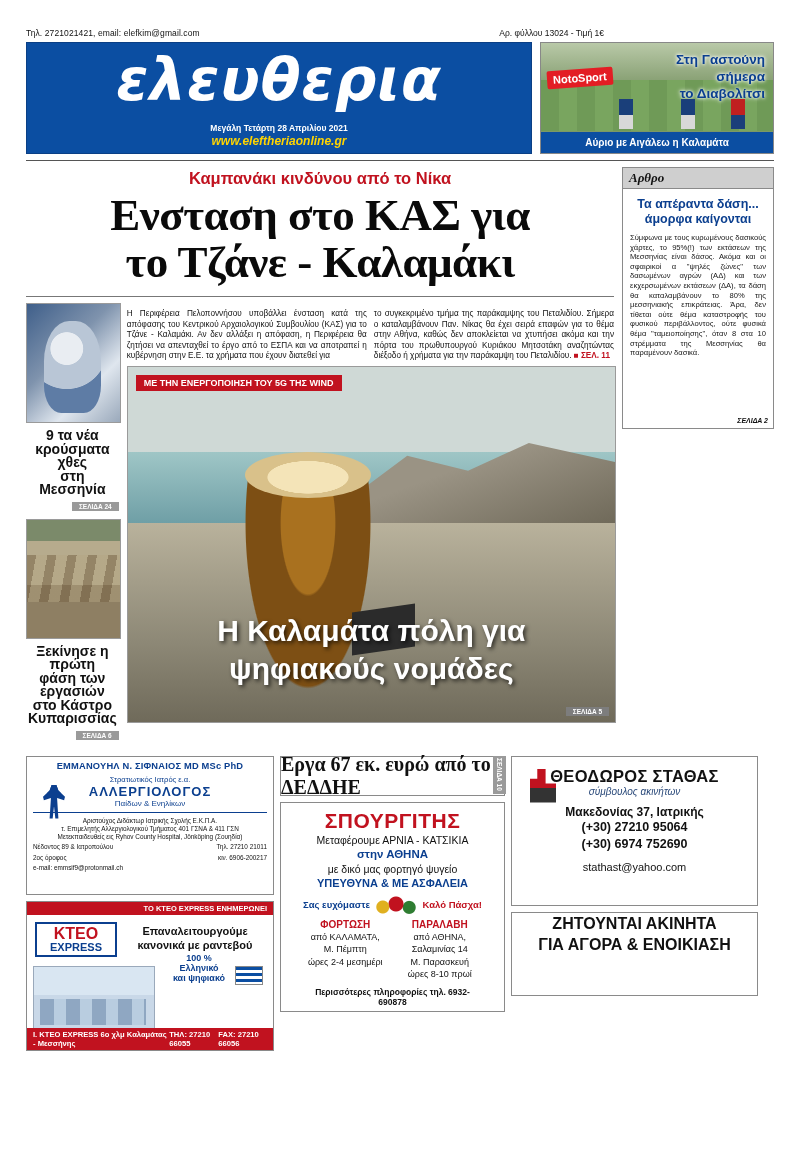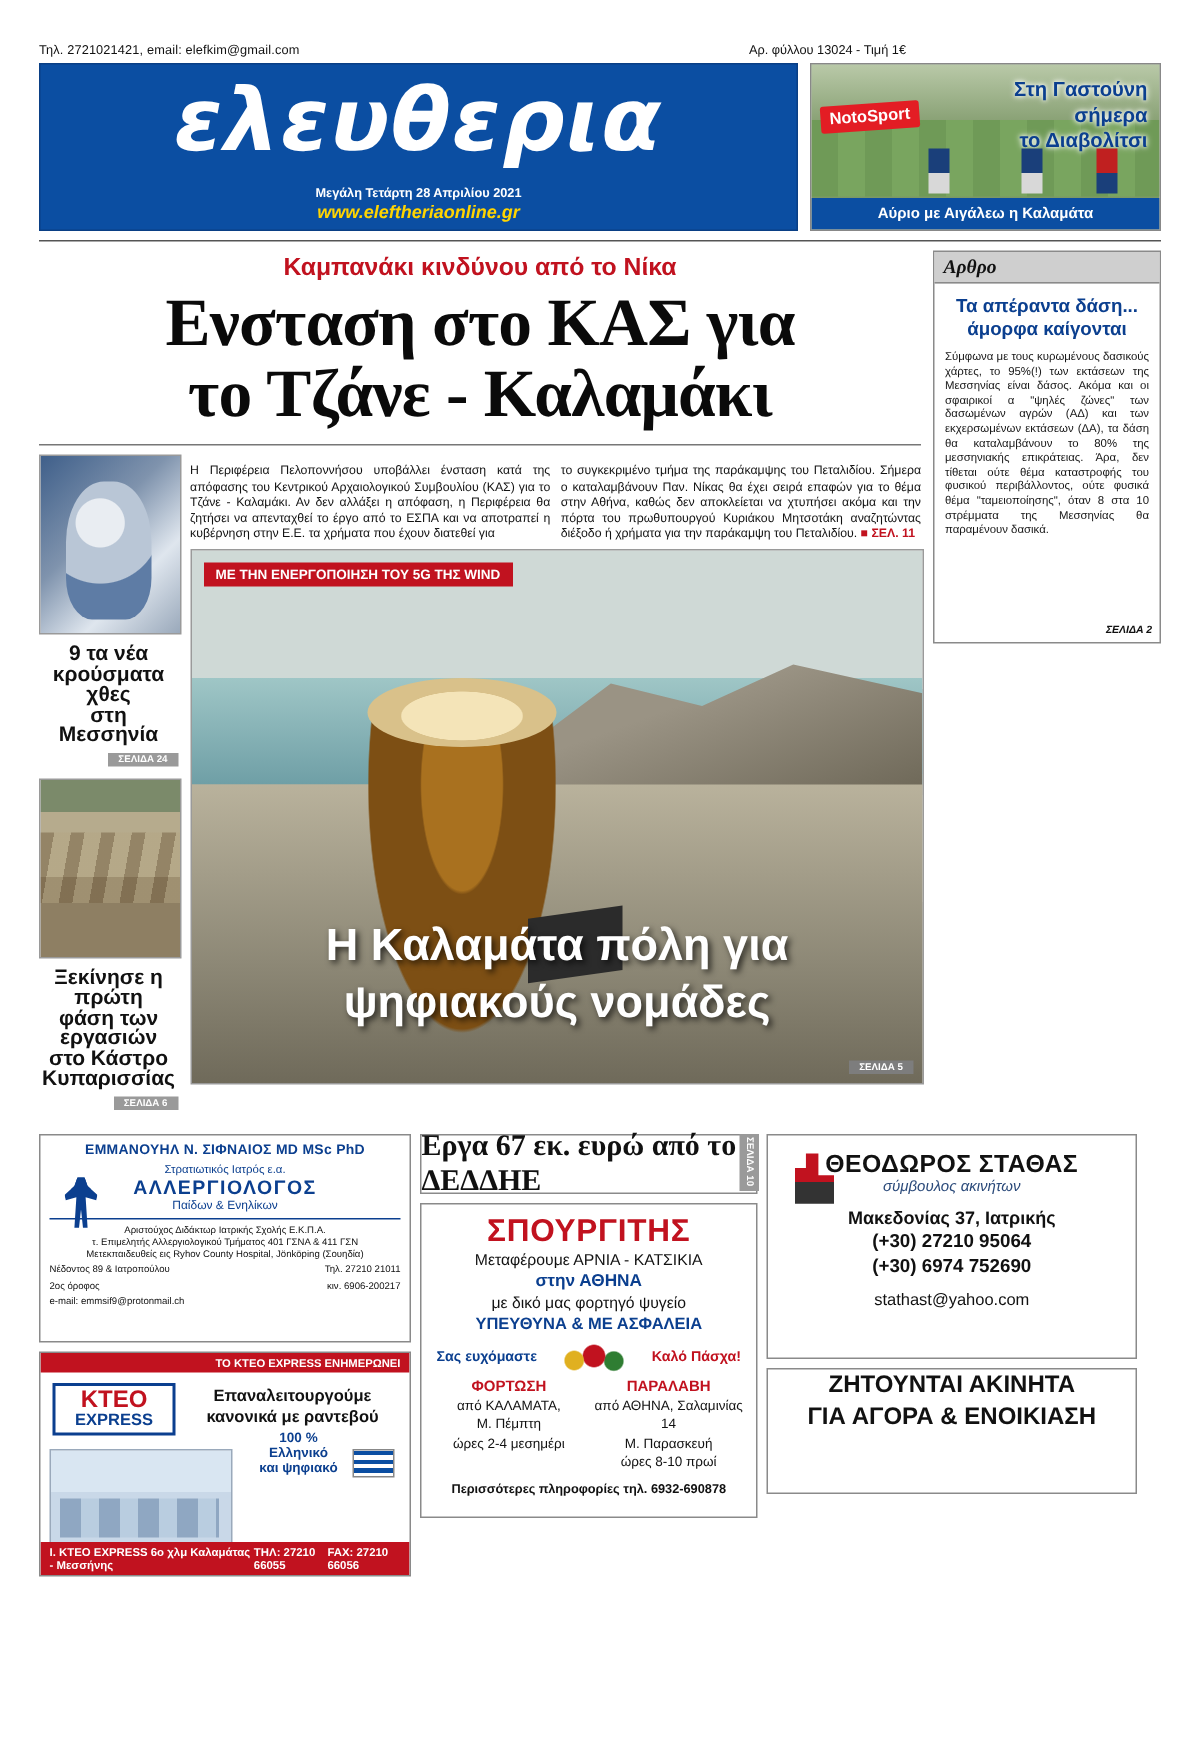--- a/index.html
+++ b/index.html
@@ -517,21 +517,21 @@
     justify-content: center;
     font-family: "Liberation Serif", serif;
     font-size: 20px;
     font-weight: bold;
     color: #111;
     border: 1px solid #8a8a8a;
   }
   .ad-spourgitis {
     margin-top: 6px;
     height: 210px;
-    padding: 6px 8px;
+    padding: 6px 20px;
   }
   .ad-spourgitis .brand {
     text-align: center;
     color: #c1121f;
     font-weight: bold;
     font-size: 21px;
     letter-spacing: .5px;
   }
   .ad-spourgitis .l {
     text-align: center;

